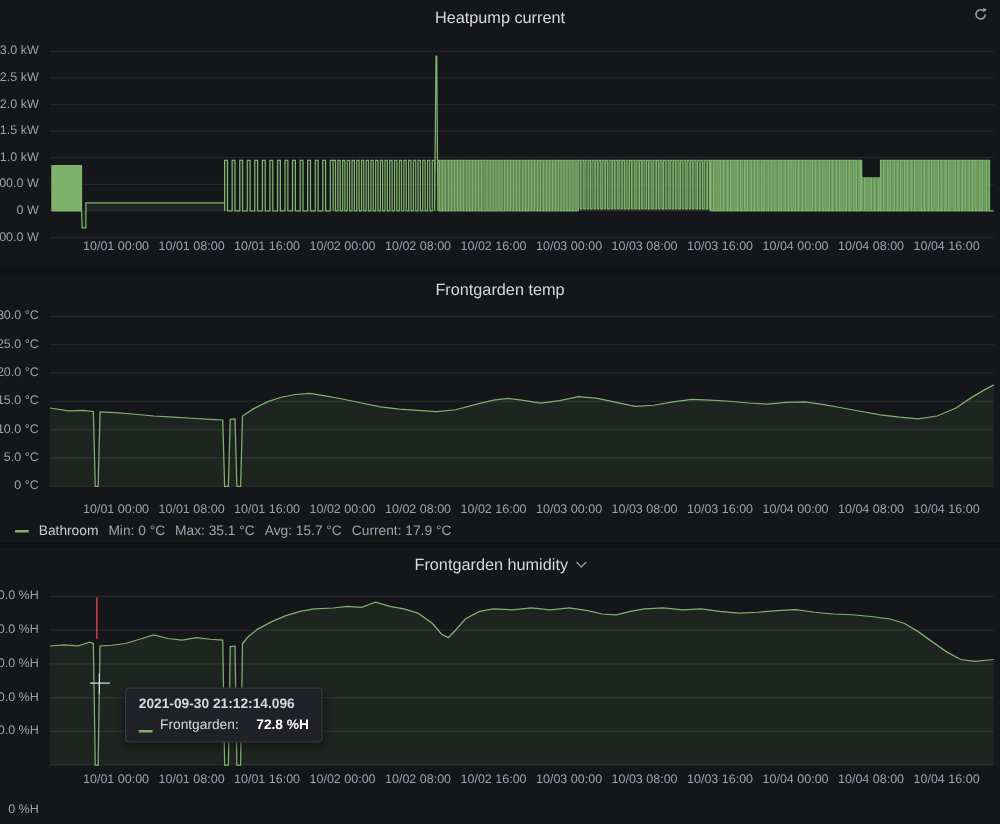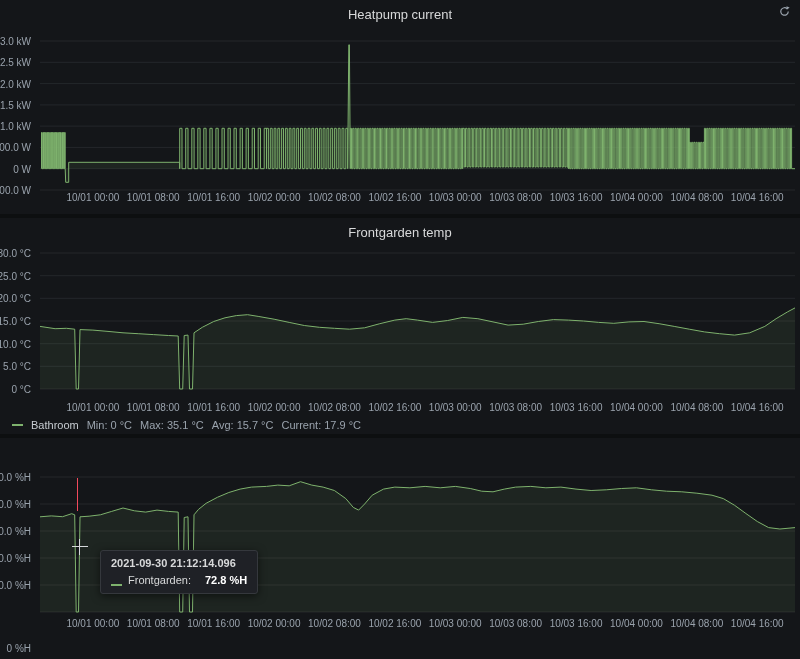--- a/index.html
+++ b/index.html
@@ -172,20 +172,23 @@
       <span class="swatch"></span>
       <span class="series-name">Bathroom</span>
       <span class="stat">Min: 0 °C</span>
       <span class="stat">Max: 35.1 °C</span>
       <span class="stat">Avg: 15.7 °C</span>
       <span class="stat">Current: 17.9 °C</span>
     </div>
   </section>
 
   <section class="panel" id="p3">
+    <div class="panel-title-row">
+      <span class="panel-title">Frontgarden humidity</span><span class="chev"></span>
+    </div>
     <div class="yaxis">
         <span class="ytick" style="top: 0%;">100.0 %H</span>
         <span class="ytick" style="top: 20%;">80.0 %H</span>
         <span class="ytick" style="top: 40%;">60.0 %H</span>
         <span class="ytick" style="top: 60%;">40.0 %H</span>
         <span class="ytick" style="top: 80%;">20.0 %H</span>
         <span class="ytick" style="top: 100%; margin-top: 36px;">0 %H</span>
       </div>
     <div class="plot">
       <svg class="chart-svg" viewBox="0 0 755 135" preserveAspectRatio="none">

